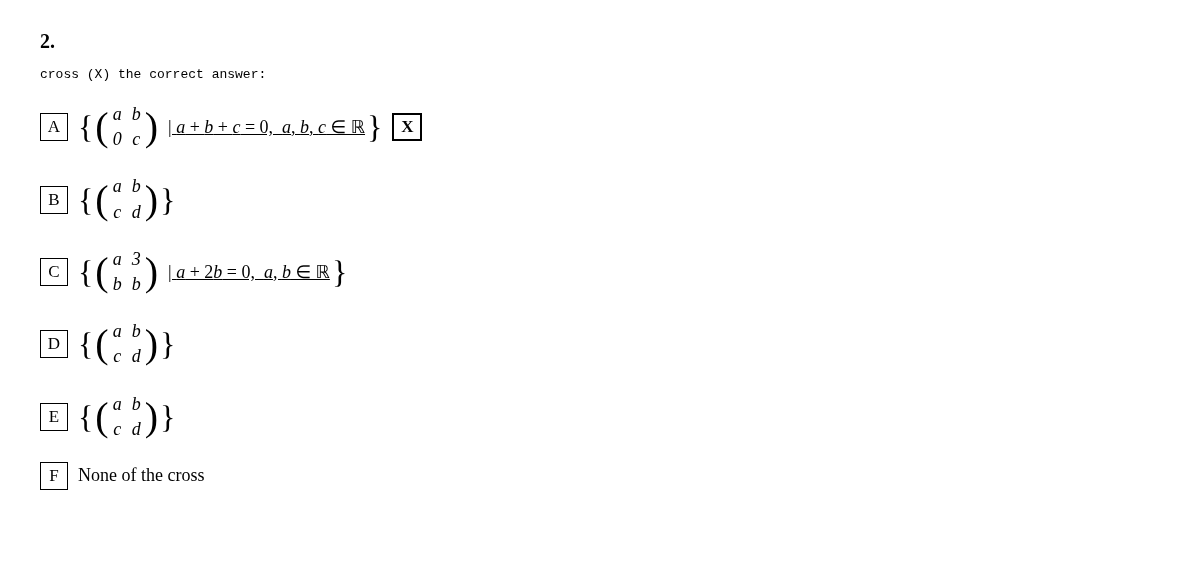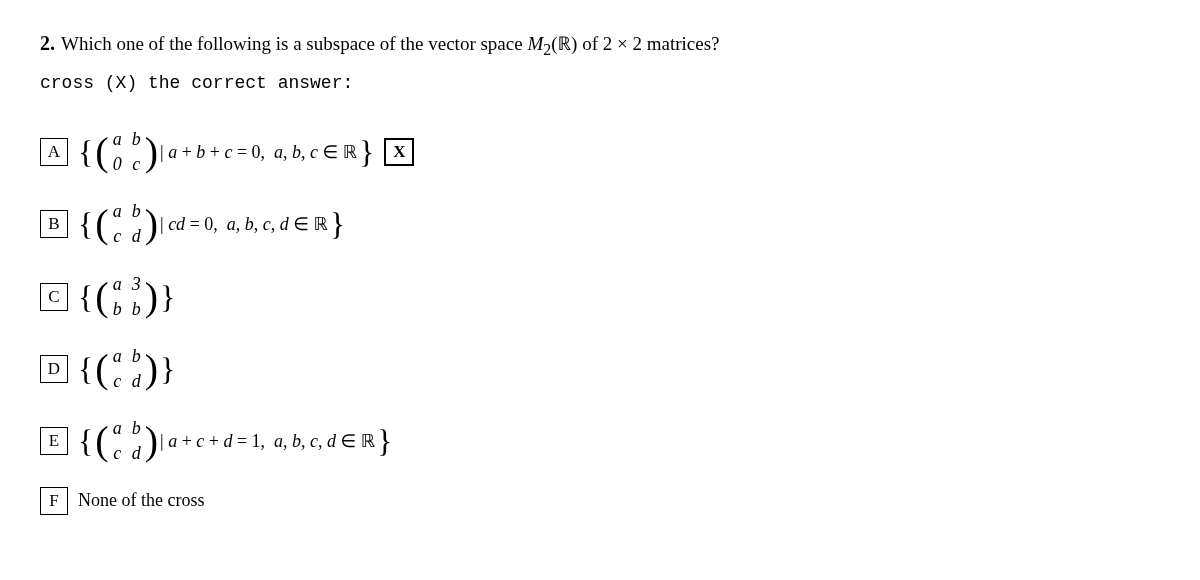--- a/index.html
+++ b/index.html
@@ -24,22 +24,22 @@
       font-weight: bold;
       font-size: 20px;
     }
 
     .question-text {
       font-size: 19px;
     }
 
     .instruction {
       font-family: 'Courier New', Courier, monospace;
-      font-size: 18px;
-      margin-bottom: 32px;
+      font-size: 13px;
+      margin-bottom: 18px;
     }
 
     .options-list {
       display: flex;
       flex-direction: column;
       gap: 18px;
     }
 
     .option-row {
       display: flex;
@@ -85,22 +85,23 @@
       margin-right: 2px;
     }
 
     .set-brace-close {
       font-size: 32px;
       line-height: 1;
       margin-left: 2px;
     }
 
     .condition {
-      margin-left: 2px;
-      font-size: 18px;
+      margin-left: 10px;
+      font-size: 18px;
+      text-decoration: underline;
     }
 
     .correct-box {
       display: inline-flex;
       align-items: center;
       justify-content: center;
       border: 2px solid #000;
       width: 30px;
       height: 28px;
       font-size: 17px;
@@ -118,23 +119,20 @@
       font-size: 40px;
       line-height: 1;
       font-weight: 100;
     }
   </style>
 </head>
 <body>
 
 <div class="question-header">
   <span class="question-number">2.</span>
-  <span class="question-text">
-    Which one of the following is a subspace of the vector space <i>M</i><sub>2</sub>(ℝ) of 2 × 2 matrices?
-  </span>
 </div>
 
 <div class="instruction">cross (X) the correct answer:</div>
 
 <div class="options-list">
 
   <div class="option-row">
     <span class="option-label">A</span>
     <span class="option-content">
       <span class="set-brace-open">{</span>
@@ -161,39 +159,39 @@
       <span class="paren-wrap">
         <span class="paren-left">(</span>
         <span class="matrix">
           <span class="matrix-cell"><i>a</i></span>
           <span class="matrix-cell"><i>b</i></span>
           <span class="matrix-cell"><i>c</i></span>
           <span class="matrix-cell"><i>d</i></span>
         </span>
         <span class="paren-right">)</span>
       </span>
-      <span class="condition">| <i>cd</i> = 0,&nbsp; <i>a</i>, <i>b</i>, <i>c</i>, <i>d</i> ∈ ℝ</span>
       <span class="set-brace-close">}</span>
     </span>
   </div>
 
   <div class="option-row">
     <span class="option-label">C</span>
     <span class="option-content">
       <span class="set-brace-open">{</span>
       <span class="paren-wrap">
         <span class="paren-left">(</span>
         <span class="matrix">
           <span class="matrix-cell"><i>a</i></span>
           <span class="matrix-cell">3</span>
           <span class="matrix-cell"><i>b</i></span>
           <span class="matrix-cell"><i>b</i></span>
         </span>
         <span class="paren-right">)</span>
       </span>
+      <span class="condition">| <i>a</i> + 2<i>b</i> = 0,&nbsp; <i>a</i>, <i>b</i> ∈ ℝ</span>
       <span class="set-brace-close">}</span>
     </span>
   </div>
 
   <div class="option-row">
     <span class="option-label">D</span>
     <span class="option-content">
       <span class="set-brace-open">{</span>
       <span class="paren-wrap">
         <span class="paren-left">(</span>
@@ -216,21 +214,20 @@
       <span class="paren-wrap">
         <span class="paren-left">(</span>
         <span class="matrix">
           <span class="matrix-cell"><i>a</i></span>
           <span class="matrix-cell"><i>b</i></span>
           <span class="matrix-cell"><i>c</i></span>
           <span class="matrix-cell"><i>d</i></span>
         </span>
         <span class="paren-right">)</span>
       </span>
-      <span class="condition">| <i>a</i> + <i>c</i> + <i>d</i> = 1,&nbsp; <i>a</i>, <i>b</i>, <i>c</i>, <i>d</i> ∈ ℝ</span>
       <span class="set-brace-close">}</span>
     </span>
   </div>
 
   <div class="option-row">
     <span class="option-label">F</span>
     <span class="option-content">
       <span>None of the cross</span>
     </span>
   </div>

